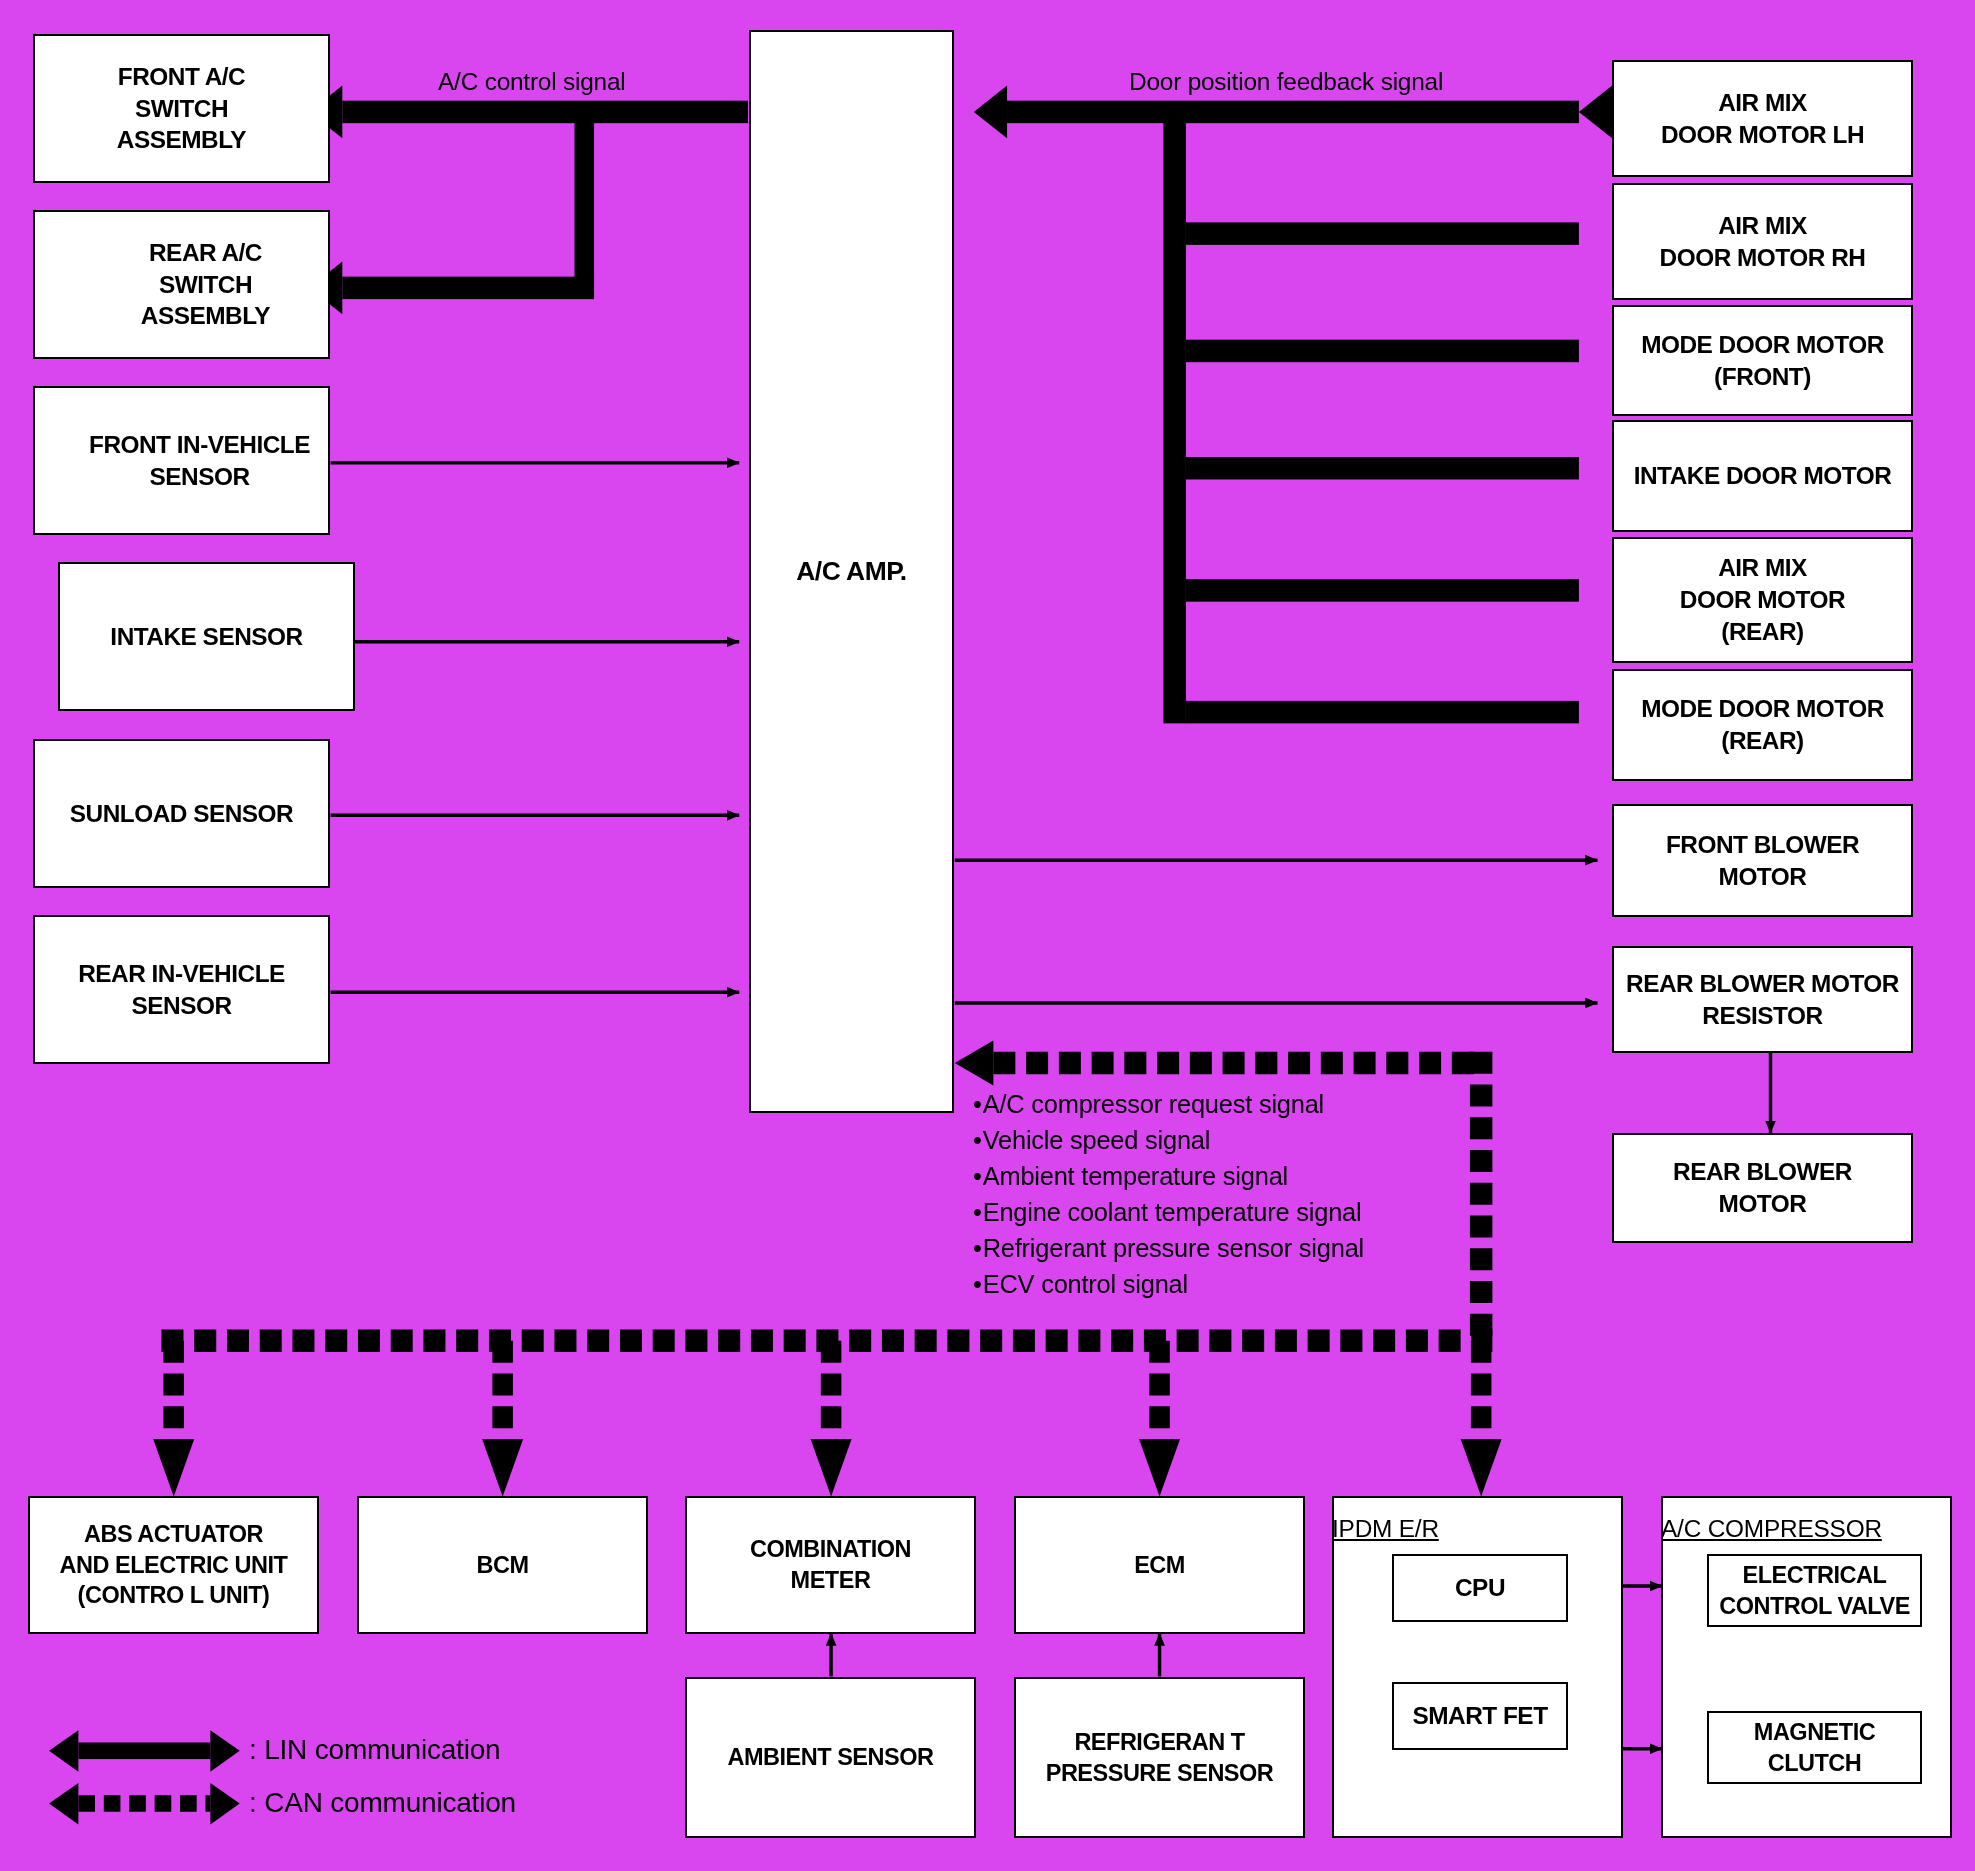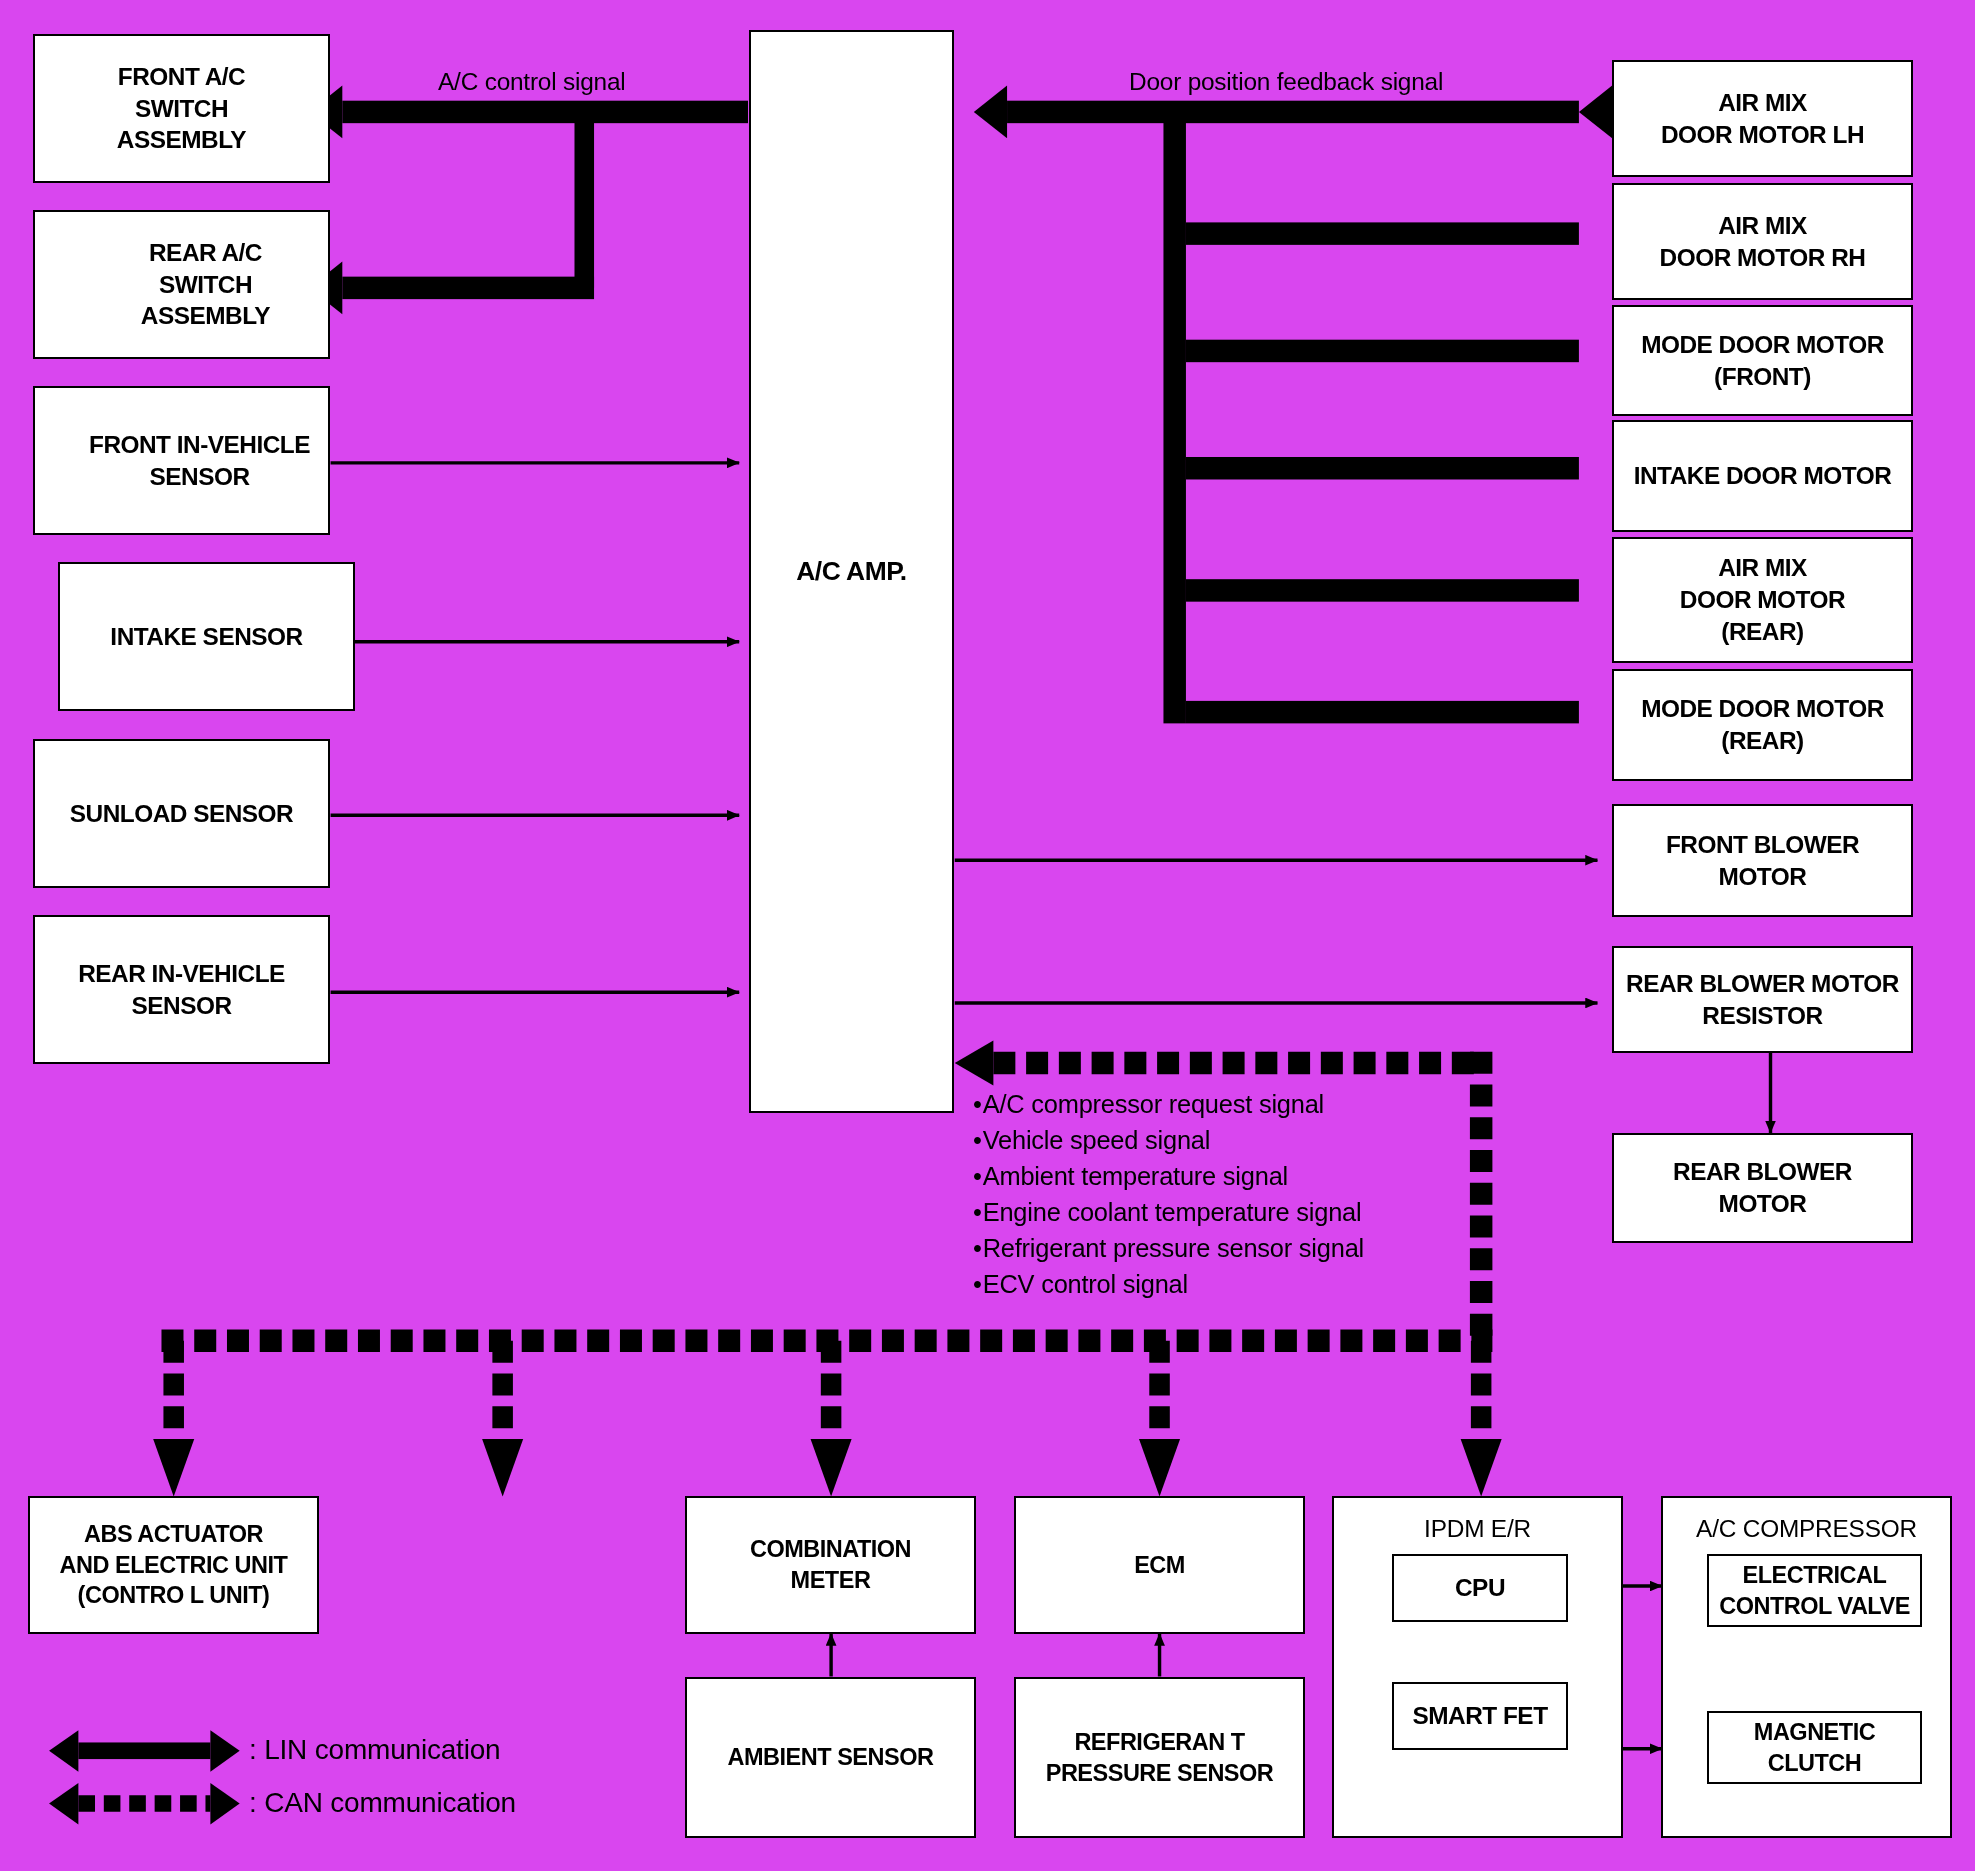--- a/index.html
+++ b/index.html
@@ -18,21 +18,21 @@
     font-weight:normal;white-space:nowrap;letter-spacing:-0.2px;
   }
   .siglist{
     position:absolute;font-family:"Liberation Sans",sans-serif;color:#000;
     font-weight:normal;letter-spacing:-0.2px;line-height:1.42;
   }
   .siglist div{white-space:nowrap;}
   .siglist div::before{content:"\2022";margin-right:1px;}
   .grouptitle{
     position:absolute;font-family:"Liberation Sans",sans-serif;color:#000;
-    font-weight:normal;white-space:nowrap;text-align:center;letter-spacing:-0.2px;
+    font-weight:normal;white-space:nowrap;text-align:left;letter-spacing:-0.2px;text-decoration:underline;
   }
   .legtext{
     position:absolute;font-family:"Liberation Sans",sans-serif;color:#000;
     font-weight:normal;white-space:nowrap;letter-spacing:-0.2px;
   }
 </style>
 </head>
 <body>
 
 <div id="stage">
@@ -192,20 +192,23 @@
   <div class="nbox thin" style="left:1612px;top:946px;width:301px;height:107px;font-size:24.4px;">
     <span>REAR BLOWER MOTOR<br>RESISTOR</span>
   </div>
   <div class="nbox thin" style="left:1612px;top:1133px;width:301px;height:110px;font-size:24.4px;">
     <span>REAR BLOWER<br>MOTOR</span>
   </div>
 
   <div class="nbox" style="left:28px;top:1496px;width:291px;height:138px;font-size:23.5px;">
     <span>ABS ACTUATOR<br>AND ELECTRIC UNIT<br>(CONTRO L UNIT)</span>
   </div>
+  <div class="nbox" style="left:357px;top:1496px;width:291px;height:138px;font-size:23.5px;">
+    <span>BCM</span>
+  </div>
   <div class="nbox" style="left:685px;top:1496px;width:291px;height:138px;font-size:23.5px;">
     <span>COMBINATION<br>METER</span>
   </div>
   <div class="nbox" style="left:685px;top:1677px;width:291px;height:161px;font-size:23.5px;">
     <span>AMBIENT SENSOR</span>
   </div>
 
   <div class="nbox" style="left:1014px;top:1496px;width:291px;height:138px;font-size:23.5px;">
     <span>ECM</span>
   </div>

